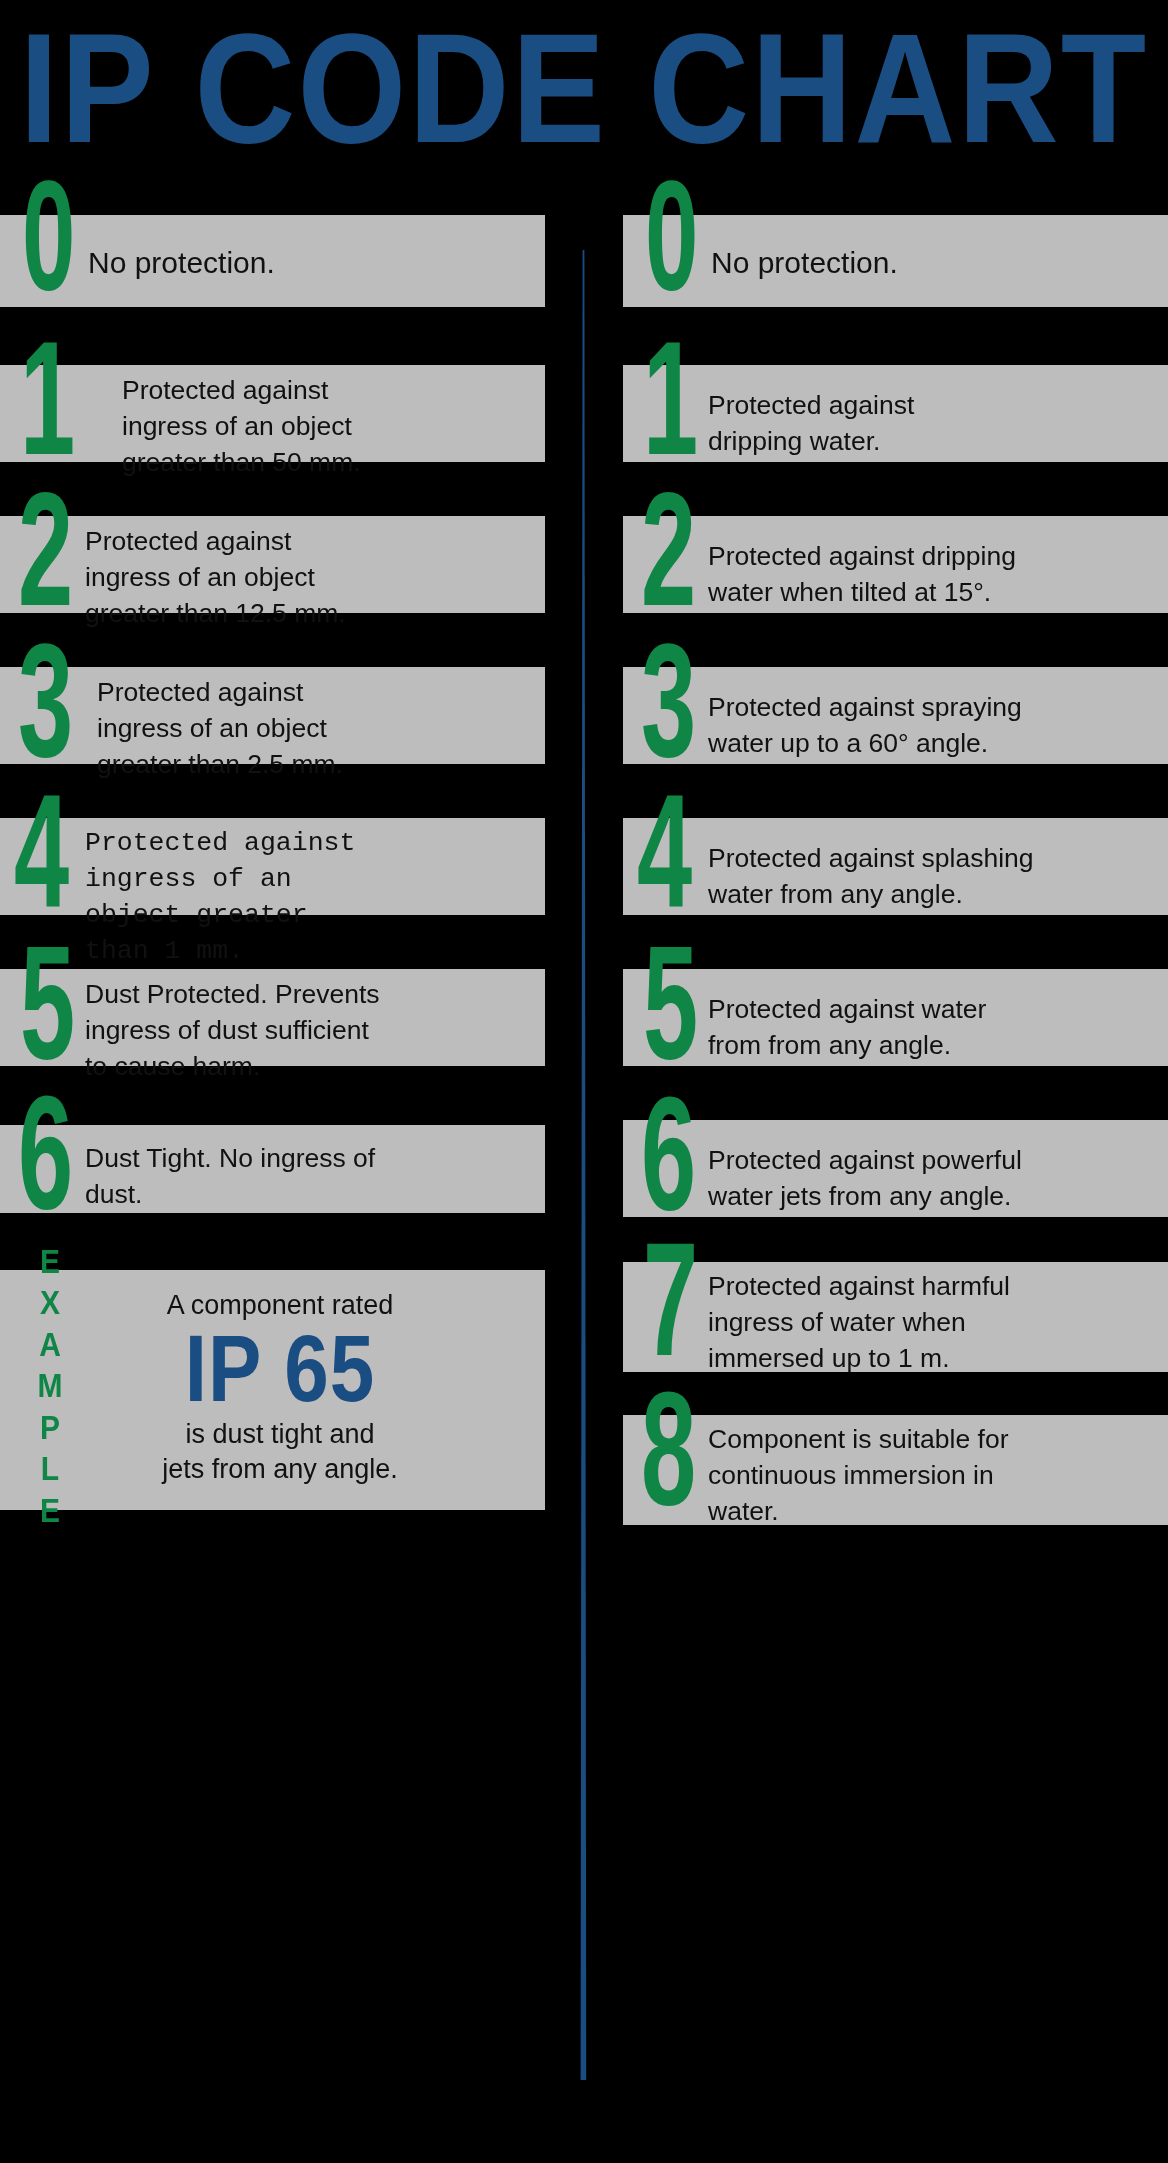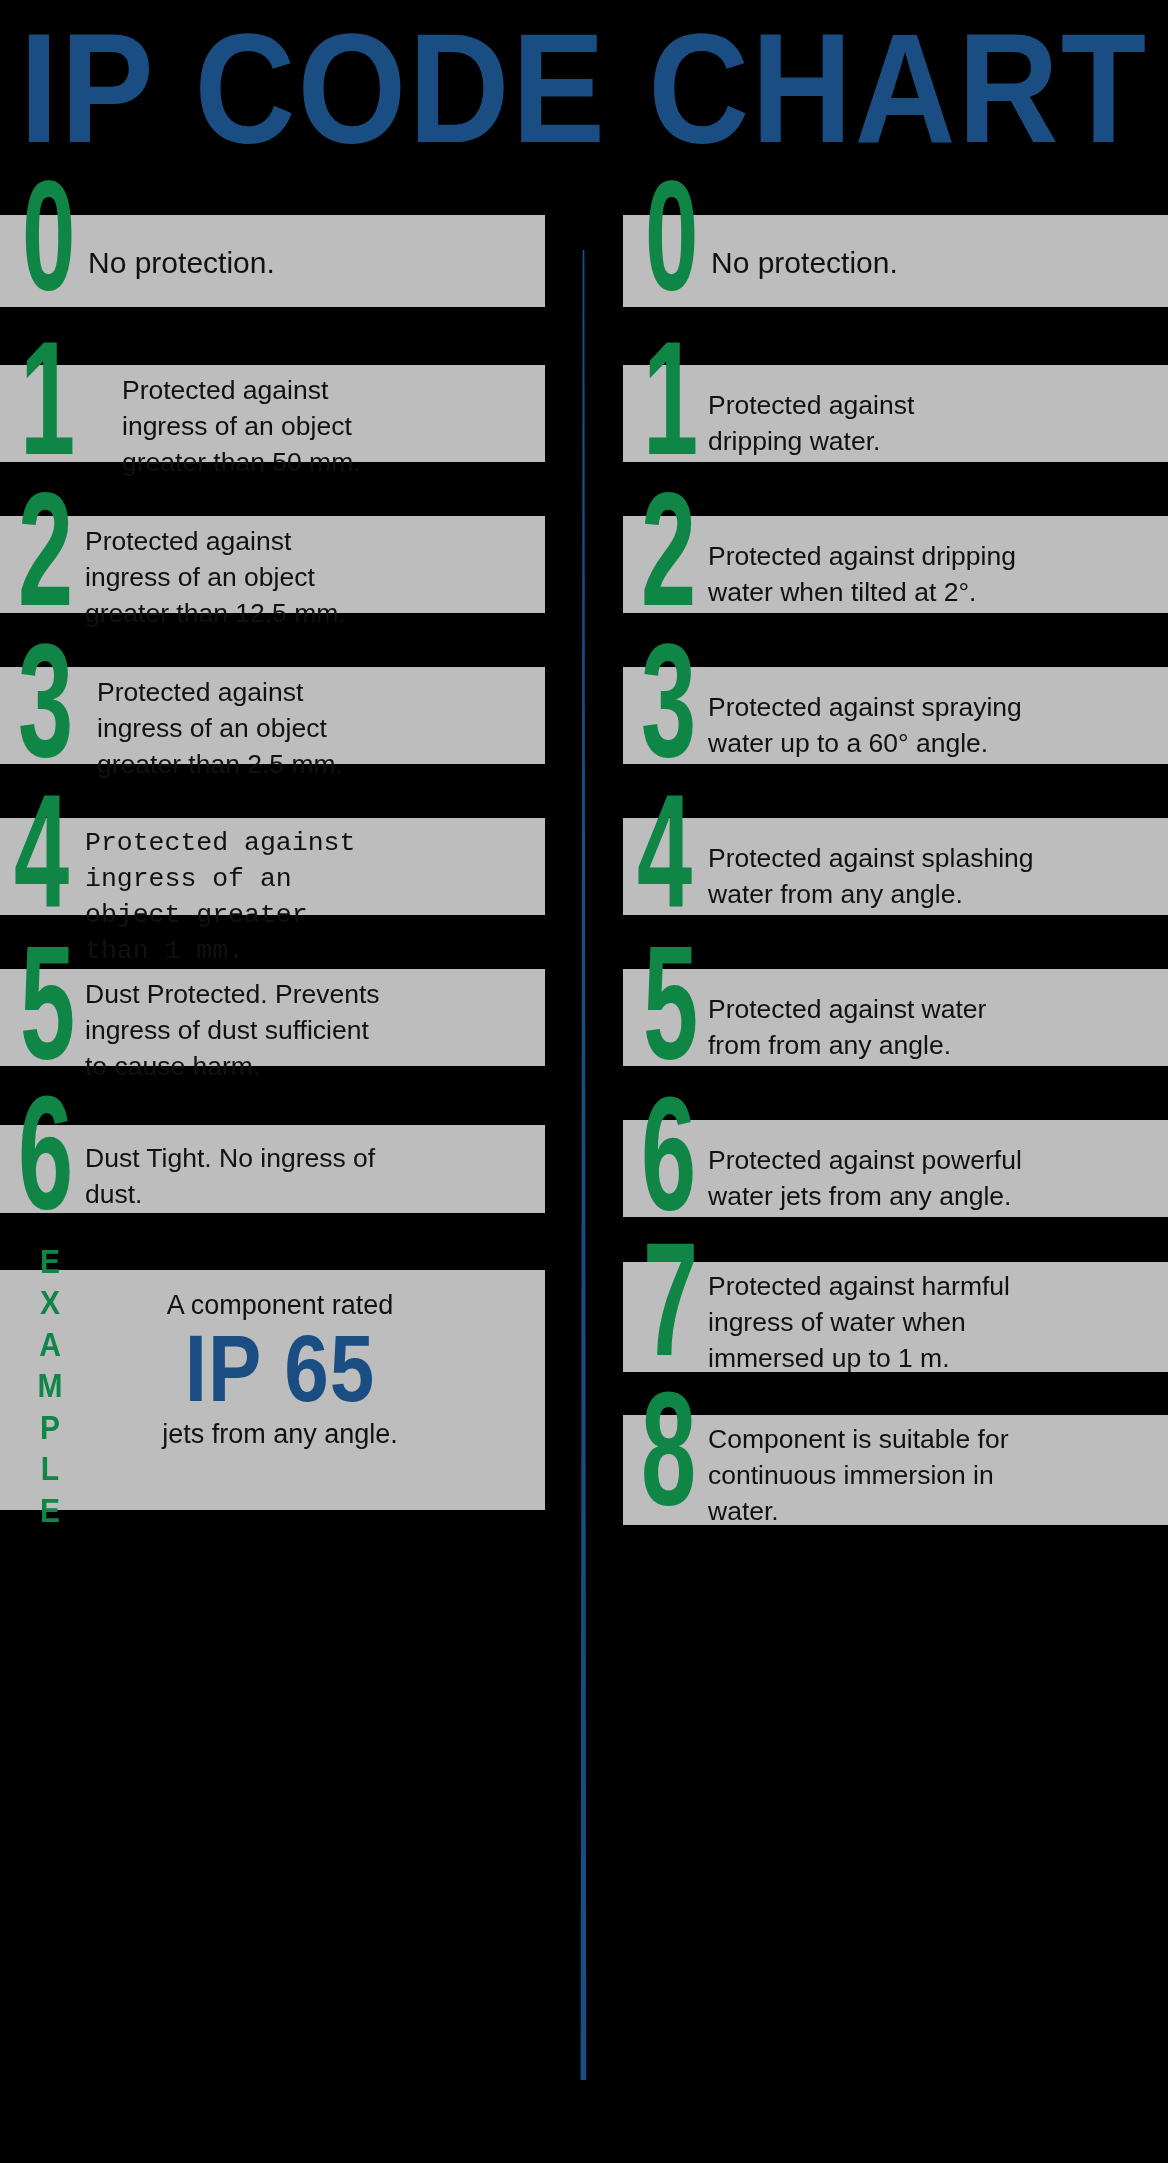--- a/index.html
+++ b/index.html
@@ -191,20 +191,21 @@
         <span>A</span>
         <span>M</span>
         <span>P</span>
         <span>L</span>
         <span>E</span>
       </div>
 
       <div class="example-body" style="left:80px; top:18px; width:400px;">
         <div class="ex-line">A component rated</div>
         <div class="ex-code">IP 65</div>
+        <div class="ex-line">is dust tight and</div>
         <div class="ex-line">jets from any angle.</div>
       </div>
     </div>
 
   </div>
 
   <div class="col col-right">
 
     <div class="row" style="top:215px;">
       <div class="bar" style="height:92px;"></div>
@@ -214,21 +215,21 @@
 
     <div class="row" style="top:365px;">
       <div class="bar" style="height:97px;"></div>
       <div class="digit" style="left:20px; top:-22px;">1</div>
       <div class="desc" style="left:85px; top:22px; width:300px;">Protected against dripping water.</div>
     </div>
 
     <div class="row" style="top:516px;">
       <div class="bar" style="height:97px;"></div>
       <div class="digit" style="left:18px; top:-22px;">2</div>
-      <div class="desc" style="left:85px; top:22px; width:370px;">Protected against dripping water when tilted at 2°.</div>
+      <div class="desc" style="left:85px; top:22px; width:370px;">Protected against dripping water when tilted at 15°.</div>
     </div>
 
     <div class="row" style="top:667px;">
       <div class="bar" style="height:97px;"></div>
       <div class="digit" style="left:18px; top:-22px;">3</div>
       <div class="desc" style="left:85px; top:22px; width:370px;">Protected against spraying water up to a 60° angle.</div>
     </div>
 
     <div class="row" style="top:818px;">
       <div class="bar" style="height:97px;"></div>

